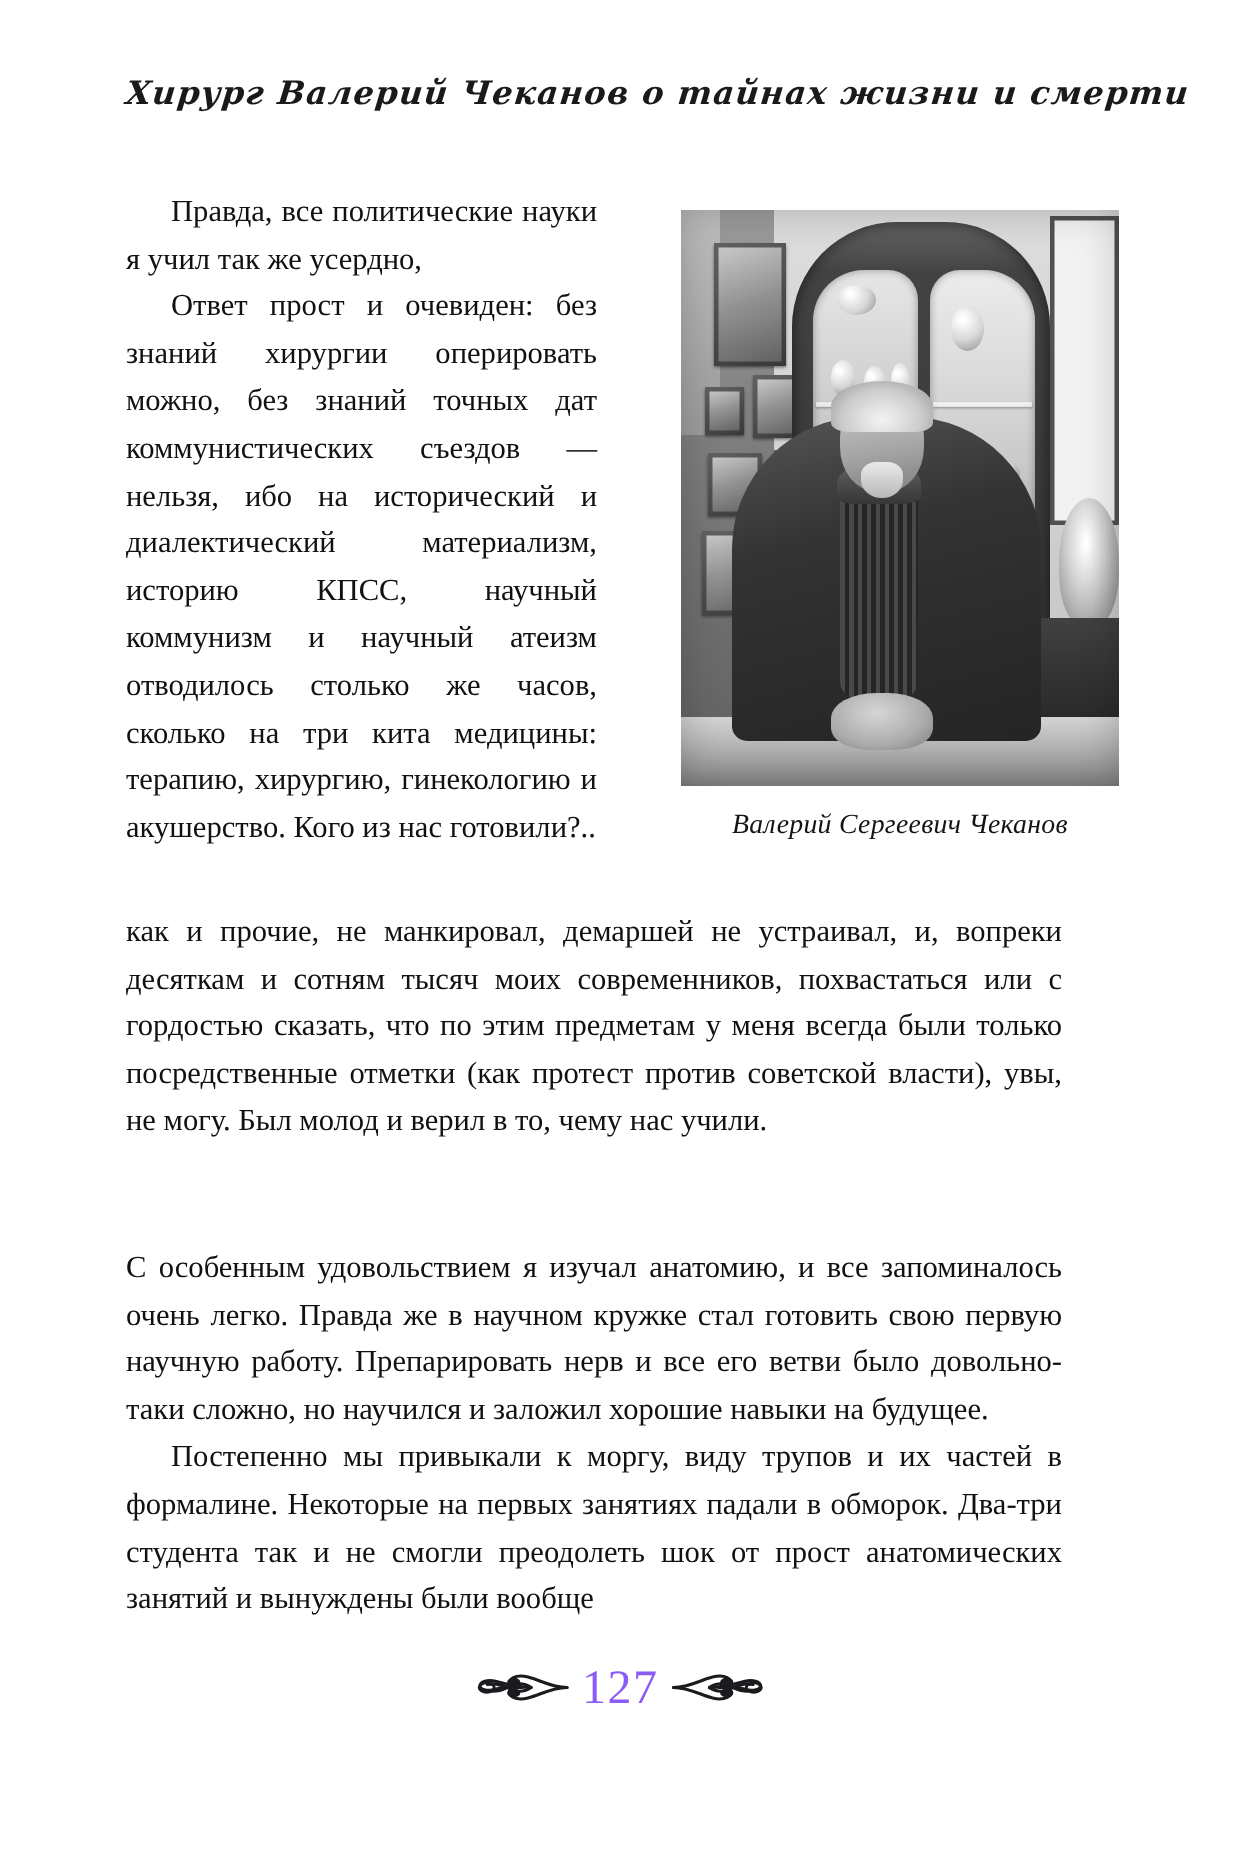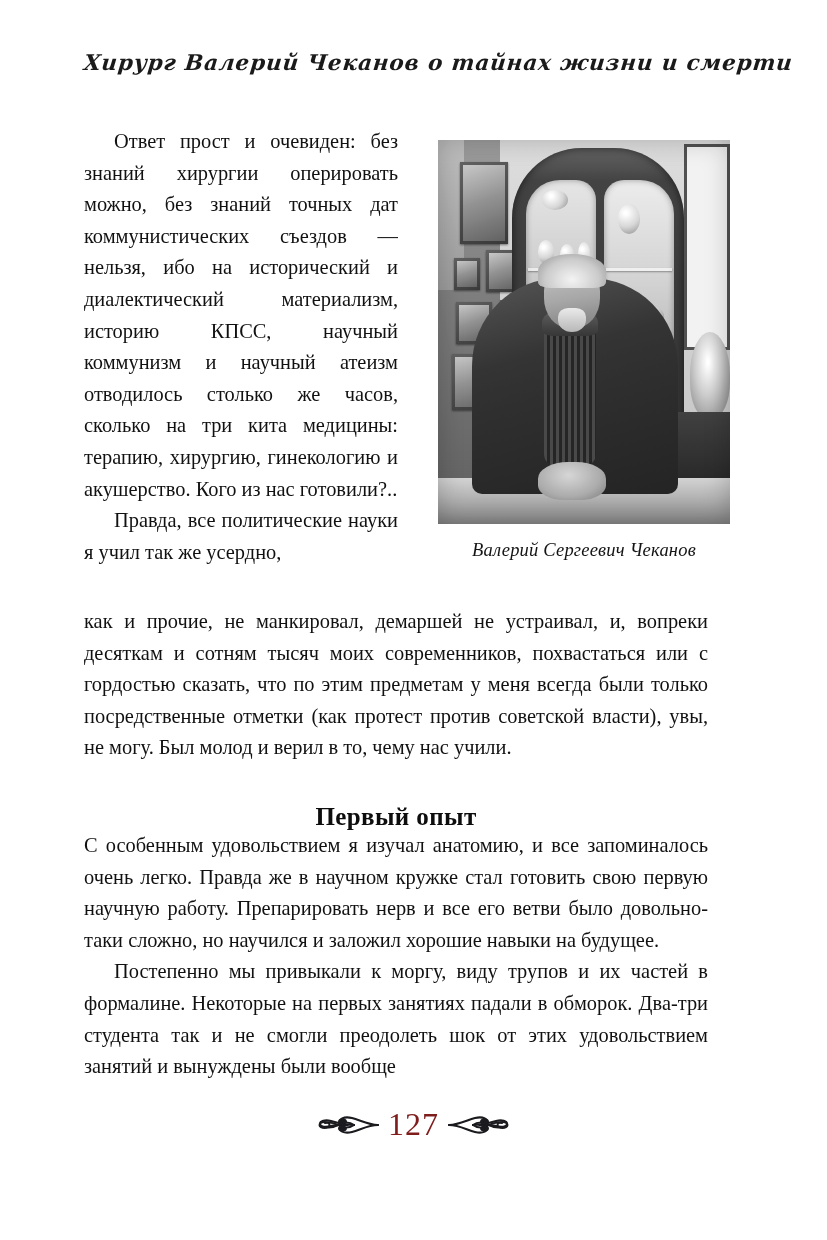--- a/index.html
+++ b/index.html
@@ -30,21 +30,21 @@
     letter-spacing: 0.9px;
     color: #1a1a1a;
     white-space: nowrap;
     transform: skewX(-6deg);
     transform-origin: left center;
   }
 
   
   .photo-figure {
     position: absolute;
-    left: 398px;
+    left: 414px;
     top: 124px;
     width: 292px;
   }
   .photo-frame {
     position: relative;
     width: 292px;
     height: 384px;
     overflow: hidden;
     background: #8e8e8e;
     filter: grayscale(100%) contrast(104%);
@@ -213,21 +213,21 @@
     top: 1108px;
     width: 827px;
     display: flex;
     align-items: center;
     justify-content: center;
     gap: 8px;
   }
   .folio-num {
     font-size: 32px;
     letter-spacing: 1px;
-    color: #7f1d1d;
+    color: #8b5cf6;
     line-height: 1;
     padding-bottom: 2px;
   }
   .orn { display: block; }
   .orn-right { transform: scaleX(-1); }
 </style>
 </head>
 <body>
 
 <div class="page">
@@ -290,33 +290,32 @@
       <div class="ph-layer ph-head"></div>
       <div class="ph-layer ph-hair"></div>
       <div class="ph-layer ph-beard"></div>
       <div class="ph-layer ph-hands"></div>
       <div class="ph-layer ph-vign"></div>
     </div>
     <figcaption class="photo-caption">Валерий Сергеевич Чеканов</figcaption>
   </figure>
 
   <div class="col-left">
+    <p class="indent">Правда, все политические науки я учил так же усердно,</p>
     <p class="indent">Ответ прост и очевиден: без знаний хирургии оперировать можно, без знаний точных дат коммунистических съездов — нельзя, ибо на исторический и диалектический материализм, историю КПСС, научный коммунизм и научный атеизм отводилось столько же часов, сколько на три кита медицины: терапию, хирургию, гинекологию и акушерство. Кого из нас готовили?..</p>
-    <p class="indent">Правда, все политические науки я учил так же усердно,</p>
   </div>
 
   <div class="full-block" id="body-wrap-a">
     <p>как и прочие, не манкировал, демаршей не устраивал, и, вопреки десяткам и сотням тысяч моих современников, похвастаться или с гордостью сказать, что по этим предметам у меня всегда были только посредственные отметки (как протест против советской власти), увы, не могу. Был молод и верил в то, чему нас учили.</p>
   </div>
 
-  <h2 class="section-heading">Первый опыт</h2>
 
   <div class="full-block" id="body-after-heading">
     <p>С особенным удовольствием я изучал анатомию, и все запоминалось очень легко. Правда же в научном кружке стал готовить свою первую научную работу. Препарировать нерв и все его ветви было довольно-таки сложно, но научился и заложил хорошие навыки на будущее.</p>
-    <p class="indent">Постепенно мы привыкали к моргу, виду трупов и их частей в формалине. Некоторые на первых занятиях падали в обморок. Два-три студента так и не смогли преодолеть шок от этих удовольствием занятий и вынуждены были вообще</p>
+    <p class="indent">Постепенно мы привыкали к моргу, виду трупов и их частей в формалине. Некоторые на первых занятиях падали в обморок. Два-три студента так и не смогли преодолеть шок от прост анатомических занятий и вынуждены были вообще</p>
   </div>
 
   <div class="folio">
     <svg class="orn" width="62" height="26" viewBox="0 0 62 26">
       <g fill="none" stroke="#1b1b1f" stroke-width="2.1" stroke-linecap="round">
         <path d="M60 13 C50 13, 42 8, 34 6 C26 4, 20 7, 22 12 C24 17, 32 16, 36 13"></path>
         <path d="M60 13 C50 13, 42 18, 34 20 C26 22, 20 19, 22 14 C24 9, 32 10, 36 13"></path>
         <path d="M36 13 C28 13, 20 11, 13 9 C7 7.5, 2 9, 2 12 C2 15, 8 15.5, 13 14 C18 12.5, 24 13, 30 13"></path>
         <path d="M20 13 C16 11, 11 10, 7 11"></path>
         <path d="M20 13 C16 15, 11 16, 7 15"></path>

